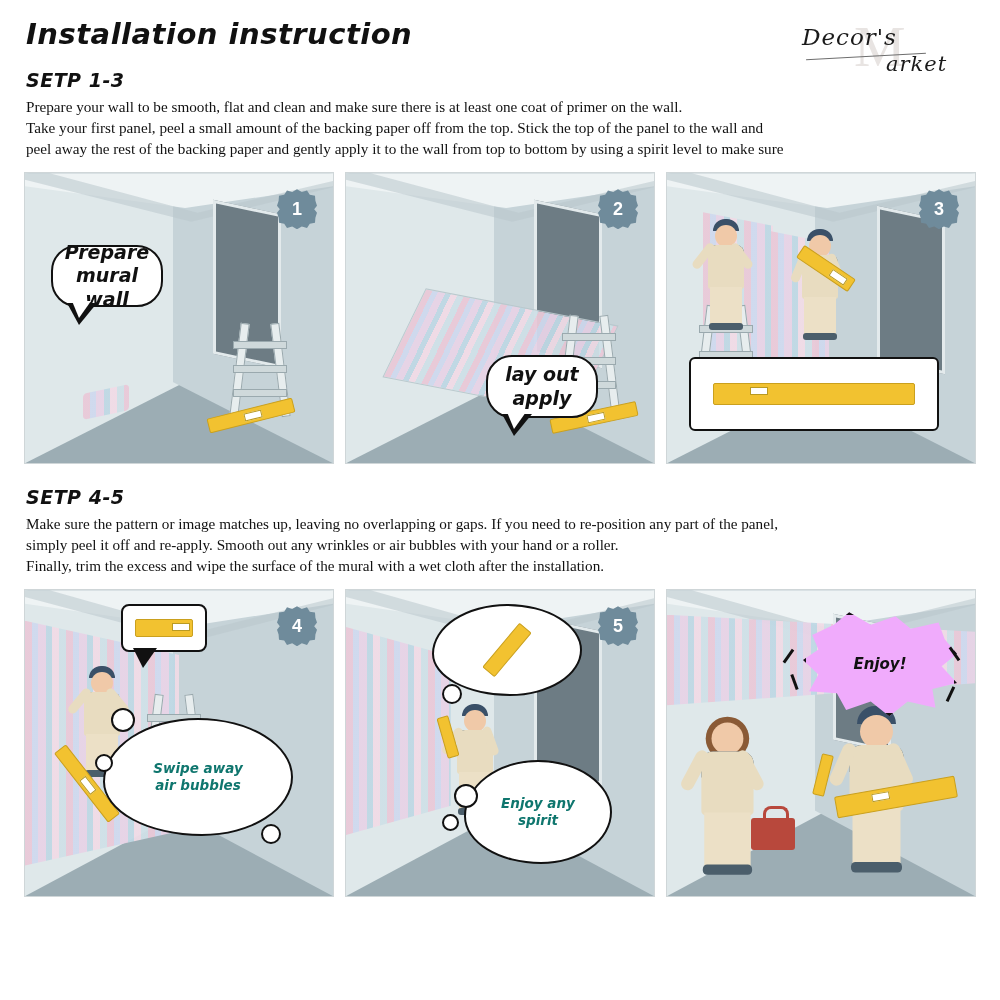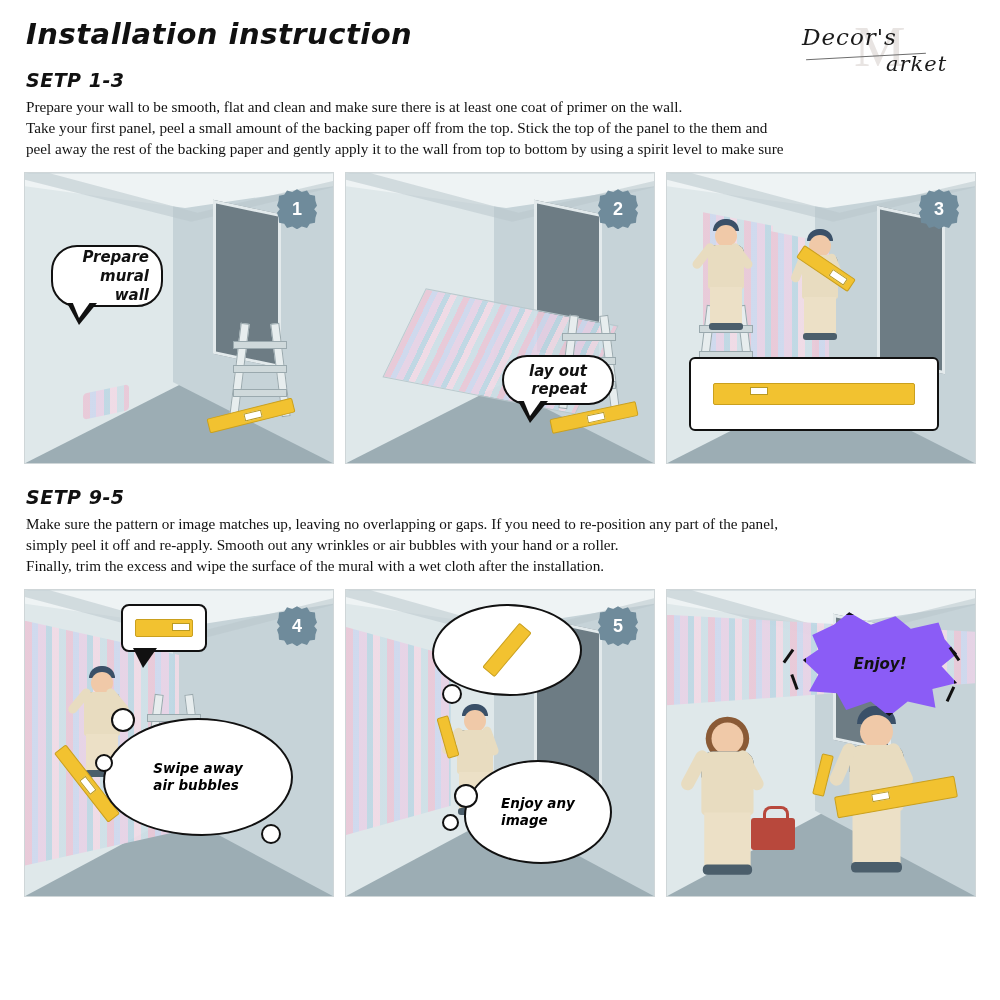--- a/index.html
+++ b/index.html
@@ -270,23 +270,23 @@
 
   
   .bubble {
     position: absolute;
     background: #ffffff;
     border: 2.5px solid #111;
     border-radius: 26px;
     font-family: "DejaVu Sans", sans-serif;
     font-style: italic;
     font-weight: bold;
-    font-size: 15px;
+    font-size: 19px;
     line-height: 1.25;
-    text-align: right;
+    text-align: center;
     display: flex;
     align-items: center;
     justify-content: center;
     padding: 8px 12px;
     box-sizing: border-box;
     color: #111;
   }
   .bubble .tail {
     position: absolute;
     width: 0; height: 0;
@@ -310,38 +310,39 @@
   .cloud {
     position: absolute;
     background: #fff;
     border: 2.5px solid #111;
     border-radius: 50% 50% 48% 52% / 54% 50% 50% 46%;
     font-family: "DejaVu Sans", sans-serif;
     font-style: italic;
     font-weight: bold;
     font-size: 13.5px;
     line-height: 1.3;
+    text-align: center;
     display: flex;
     align-items: center;
     justify-content: center;
     padding: 10px;
     box-sizing: border-box;
-    color: #000000;
+    color: #0f766e;
   }
   .cloud .dot {
     position: absolute;
     background: #fff;
     border: 2.5px solid #111;
     border-radius: 50%;
   }
 
   
   .burst {
     position: absolute;
-    background: #8b5cf6;
+    background: #f0abfc;
     border: 3px solid #111;
     font-family: "DejaVu Sans", sans-serif;
     font-style: italic;
     font-weight: bold;
     font-size: 15px;
     display: flex;
     align-items: center;
     justify-content: center;
     color: #111;
     clip-path: polygon(6% 22%, 20% 12%, 30% 0%, 44% 12%, 60% 4%, 70% 16%, 88% 10%, 92% 26%, 100% 40%, 90% 52%, 100% 68%, 84% 74%, 86% 92%, 68% 86%, 56% 100%, 44% 86%, 28% 94%, 22% 78%, 4% 76%, 10% 60%, 0% 46%, 10% 36%);
@@ -387,21 +388,21 @@
     <div class="logo-decor"><span>Decor</span><span>'s</span></div>
     <div class="logo-rule"></div>
     <div class="logo-market">arket</div>
   </div>
 </div>
 
 <div style="margin-top:18px;">
   <div class="section-head">SETP 1-3</div>
   <div class="body-text">
     <p>Prepare your wall to be smooth, flat and clean and make sure there is at least one coat of primer on the wall.</p>
-    <p>Take your first panel, peel a small amount of the backing paper off from the top. Stick the top of the panel to the them and</p>
+    <p>Take your first panel, peel a small amount of the backing paper off from the top. Stick the top of the panel to the wall and</p>
     <p>peel away the rest of the backing paper and gently apply it to the wall from top to bottom by using a spirit level to make sure</p>
   </div>
 </div>
 
 <div class="panel-row">
 
   <div class="panel">
     <div class="floor"></div>
     <div class="wall-left"></div>
     <div class="wall-right"></div>
@@ -436,24 +437,24 @@
     <div class="door right"></div>
     <div class="mural floor-layout"></div>
     <div class="ladder" style="left:214px; top:142px;">
       <i class="lg1"></i>
         <i class="lg2"></i>
       <i class="st" style="top:18px;"></i>
         <i class="st" style="top:42px;"></i>
         <i class="st" style="top:66px;"></i>
     </div>
     <div class="level" style="left:204px; bottom:38px; transform:rotate(-12deg);"></div>
-    <div class="bubble tail-bl" style="left:156px; top:182px; width:112px; height:50px;">
+    <div class="bubble tail-bl" style="left:140px; top:182px; width:112px; height:63px;">
       <div>
         <span>lay out</span><br>
-        <span>repeat</span>
+        <span>apply</span>
       </div>
       <span class="tail"></span>
     </div>
     <div class="badge">2</div>
   </div>
 
   <div class="panel">
     <div class="floor"></div>
     <div class="wall-left"></div>
     <div class="wall-right"></div>
@@ -490,21 +491,21 @@
     </div>
     <div class="level" style="left:128px; top:88px; width:60px; transform:rotate(34deg);"></div>
     <div class="bubble" style="left:22px; top:184px; width:250px; height:74px; border-radius:6px;">
       <div class="level" style="position:relative; left:0; top:0; width:200px; height:20px;"></div>
     </div>
     <div class="badge">3</div>
   </div>
 </div>
 
 <div style="margin-top:22px;">
-  <div class="section-head">SETP 9-5</div>
+  <div class="section-head">SETP 4-5</div>
   <div class="body-text">
     <p> Make sure the pattern or image matches up, leaving no overlapping or gaps. If you need to re-position any part of the panel,</p>
     <p>simply peel it off and re-apply. Smooth out any wrinkles or air bubbles with your hand or a roller.</p>
     <p> Finally, trim the excess and wipe the surface of the mural with a wet cloth after the installation.</p>
   </div>
 </div>
 
 <div class="panel-row">
 
   <div class="panel tall">
@@ -566,21 +567,21 @@
         <div class="shoe"></div>
     </div>
     <div class="knife" style="left:96px; top:126px; transform:rotate(-16deg);"></div>
     <div class="cloud" style="left:86px; top:14px; width:150px; height:92px;">
       <div class="knife" style="position:relative; left:0; top:0; width:14px; height:56px; transform:rotate(40deg);"></div>
       <span class="dot" style="width:16px;height:16px;left:8px;bottom:-10px;"></span>
     </div>
     <div class="cloud" style="left:118px; top:170px; width:148px; height:104px;">
       <div>
         <span>Enjoy any</span><br>
-        <span>image</span>
+        <span>spirit</span>
       </div>
       <span class="dot" style="width:20px;height:20px;left:-12px;top:22px;"></span>
       <span class="dot" style="width:13px;height:13px;left:-24px;top:52px;"></span>
     </div>
     <div class="badge">5</div>
   </div>
 
   <div class="panel tall">
     <div class="floor"></div>
     <div class="wall-left"></div>

